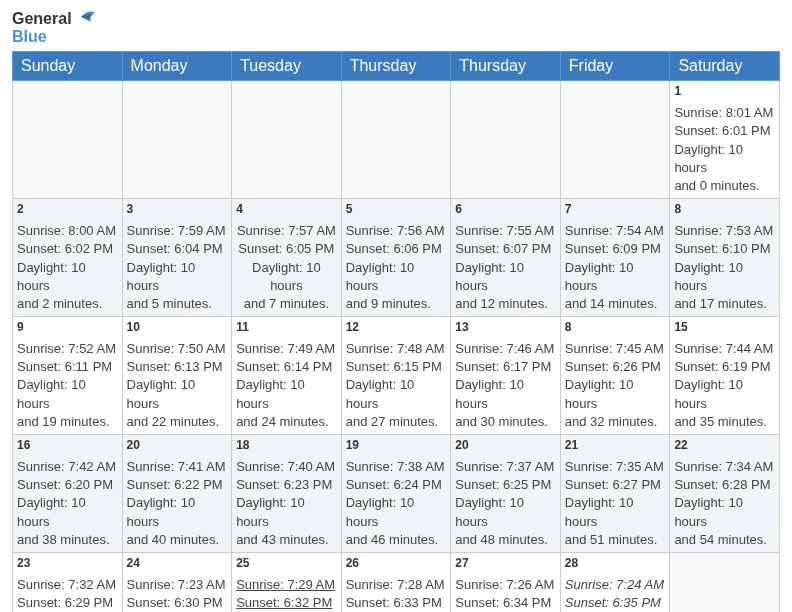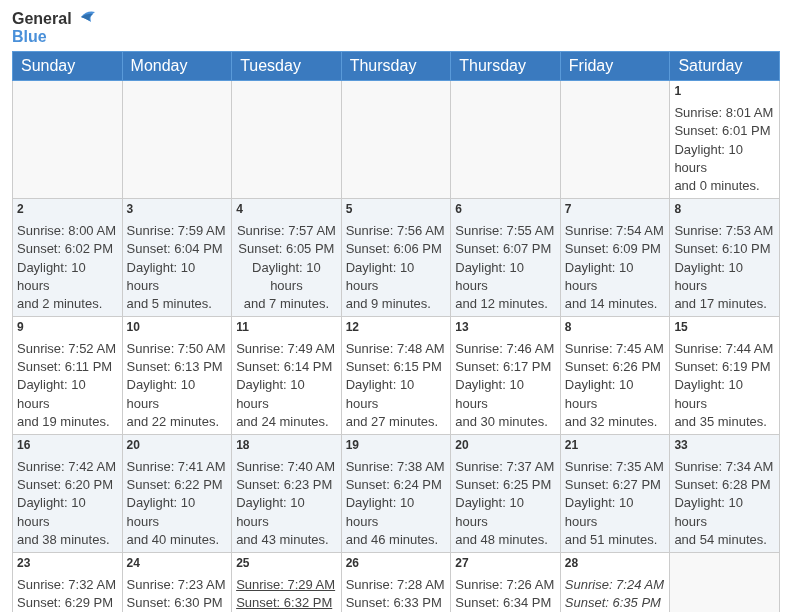--- a/index.html
+++ b/index.html
@@ -276,21 +276,21 @@
 and 48 minutes.</div>
           </td>
           <td>
             <span class="day-num">21</span>
             <div class="day-info" style="white-space: pre-line;">Sunrise: 7:35 AM
 Sunset: 6:27 PM
 Daylight: 10 hours
 and 51 minutes.</div>
           </td>
           <td>
-            <span class="day-num">33</span>
+            <span class="day-num">22</span>
             <div class="day-info" style="white-space: pre-line;">Sunrise: 7:34 AM
 Sunset: 6:28 PM
 Daylight: 10 hours
 and 54 minutes.</div>
           </td>
         </tr>
         <tr>
           <td>
             <span class="day-num">23</span>
             <div class="day-info" style="white-space: pre-line;">Sunrise: 7:32 AM

